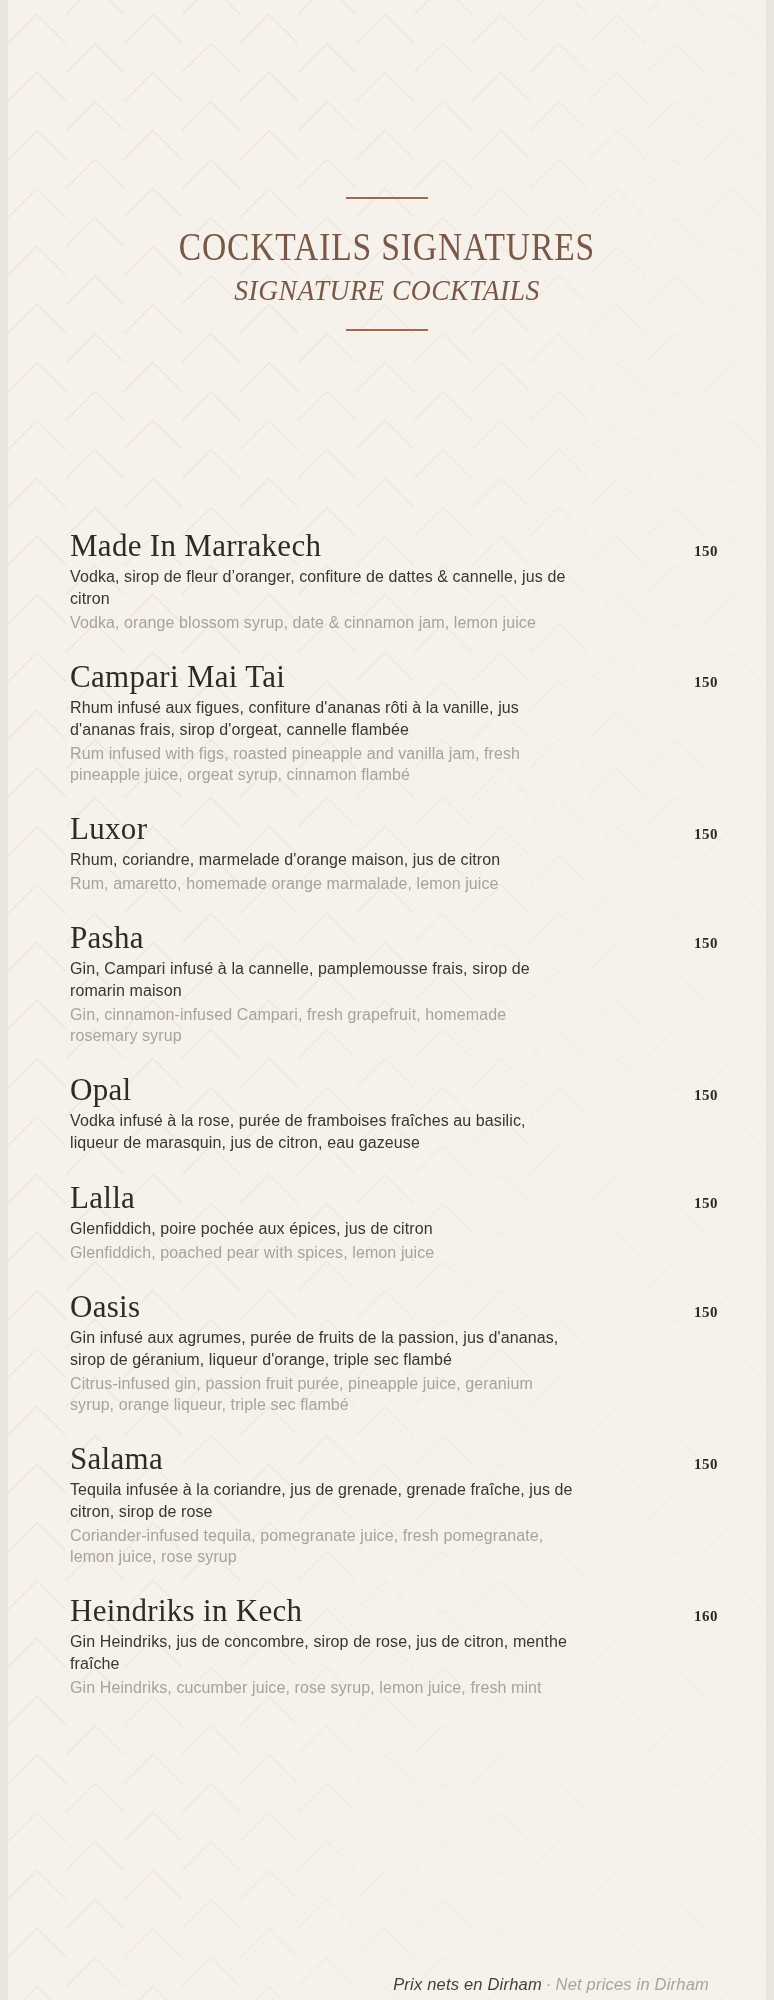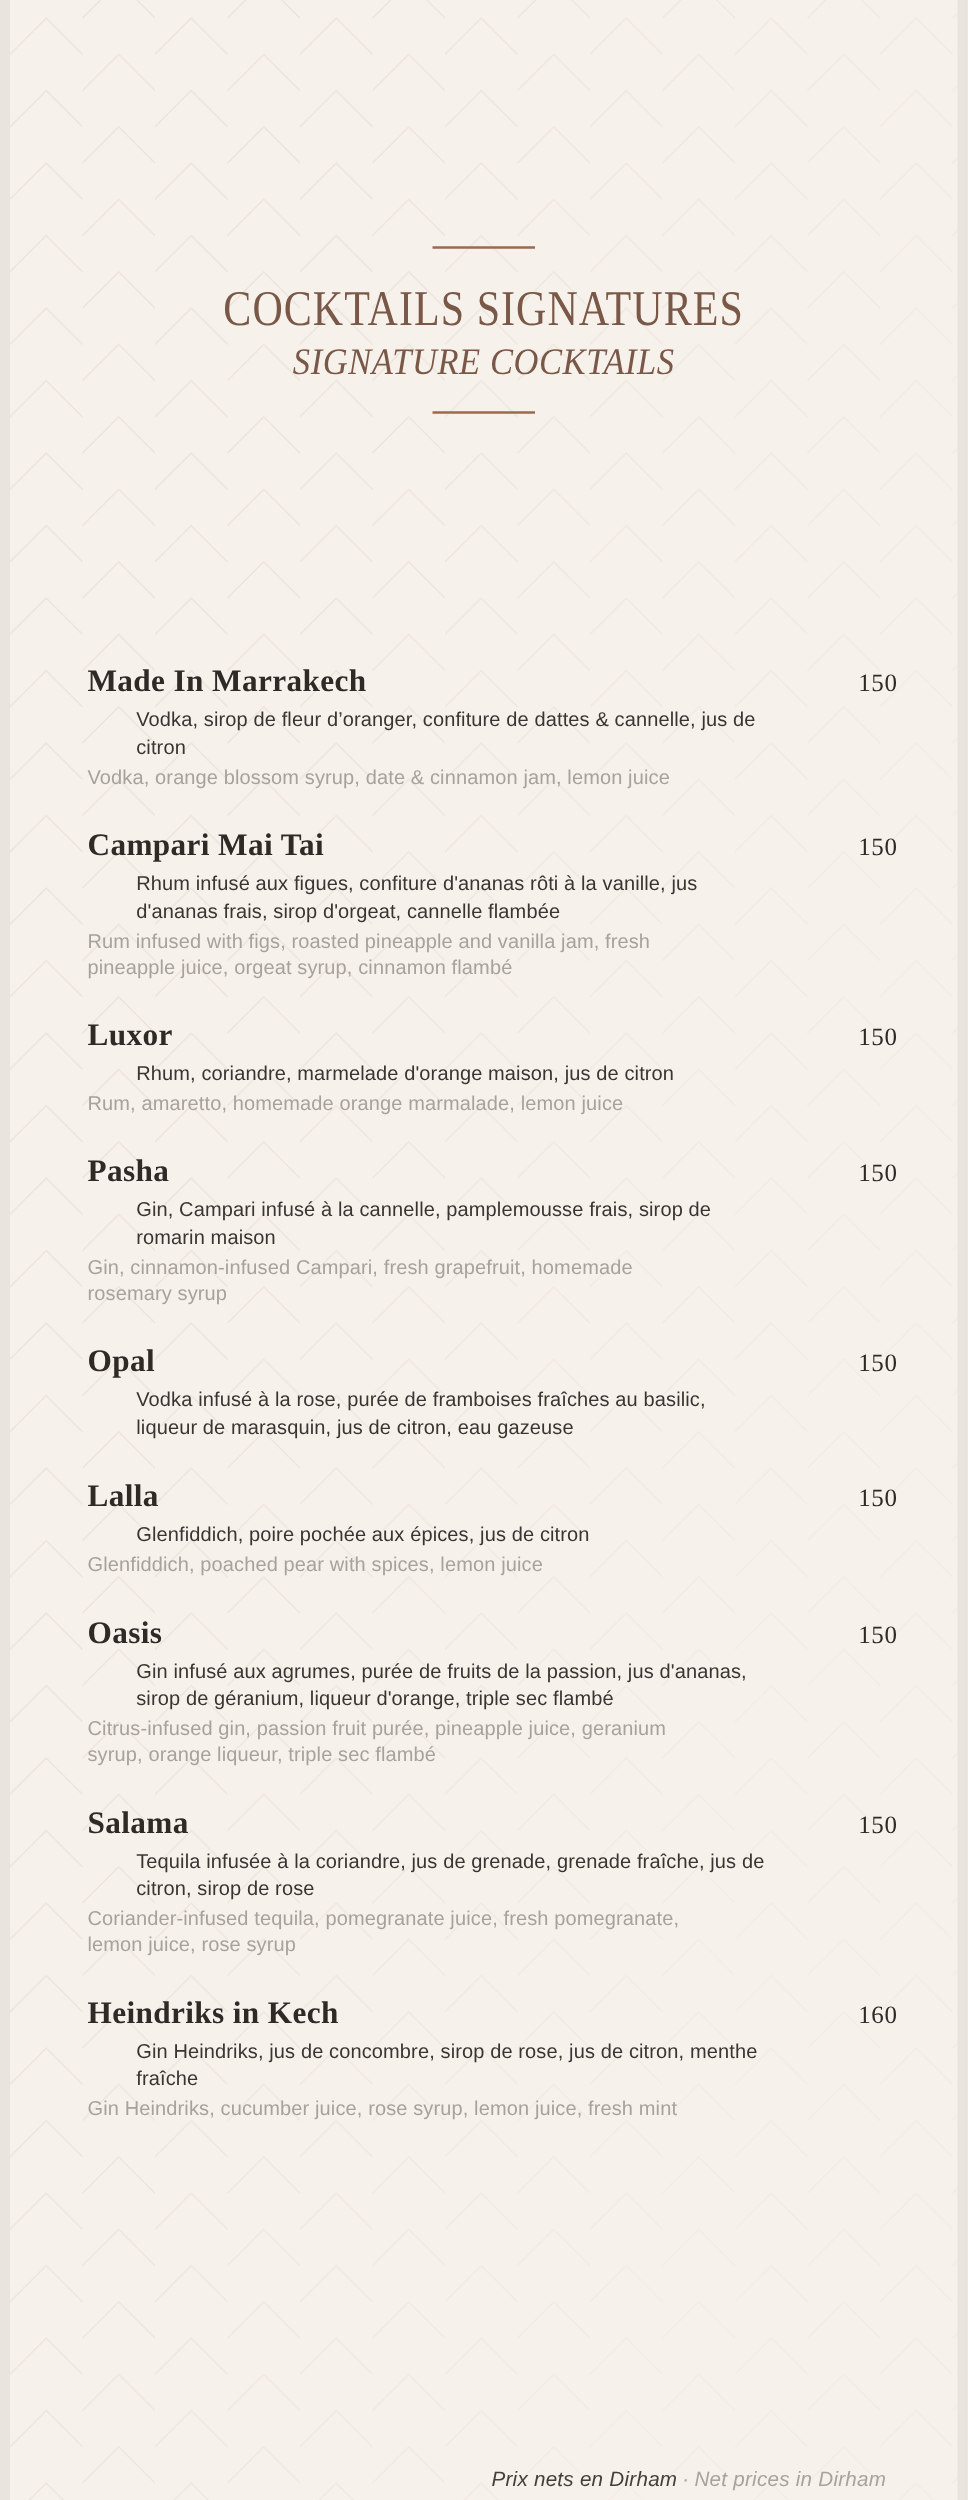--- a/index.html
+++ b/index.html
@@ -46,30 +46,30 @@
     font-size:30px;letter-spacing:.5px;color:var(--title-color);
     white-space:nowrap;
   }
   .menu-subtitle .squeeze{display:inline-block;transform:scaleX(.92);transform-origin:center;}
   .menu-header .divider.bottom{margin-top:22px;}
   
   .menu-list{position:absolute;top:531px;left:62px;width:648px;}
   .menu-item{margin-bottom:29px;}
   .item-head{display:flex;justify-content:space-between;align-items:baseline;margin-bottom:5px;}
   .item-name{
+    font-family:"Liberation Serif",serif;font-weight:400;
+    font-size:31px;line-height:30px;letter-spacing:.3px;color:var(--name-color);
+  }
+  .item-price{
     font-family:"Liberation Serif",serif;font-weight:700;
-    font-size:25px;line-height:30px;letter-spacing:.3px;color:var(--name-color);
-  }
-  .item-price{
-    font-family:"Liberation Serif",serif;font-weight:400;
-    font-size:20px;color:var(--name-color);letter-spacing:.5px;
+    font-size:15px;color:var(--name-color);letter-spacing:.5px;
   }
   .item-desc-fr{
     max-width:505px;
-    font-size:16px;line-height:22px;color:var(--desc-fr-color);letter-spacing:.1px;margin-left:39px;
+    font-size:16px;line-height:22px;color:var(--desc-fr-color);letter-spacing:.1px;
   }
   .item-desc-en{
     max-width:505px;margin-top:2px;
     font-size:16px;line-height:21px;color:var(--desc-en-color);letter-spacing:.1px;
   }
   
   .menu-footer{
     position:absolute;top:1975px;right:57px;
     font-style:italic;font-size:16.5px;letter-spacing:.2px;white-space:nowrap;
   }

